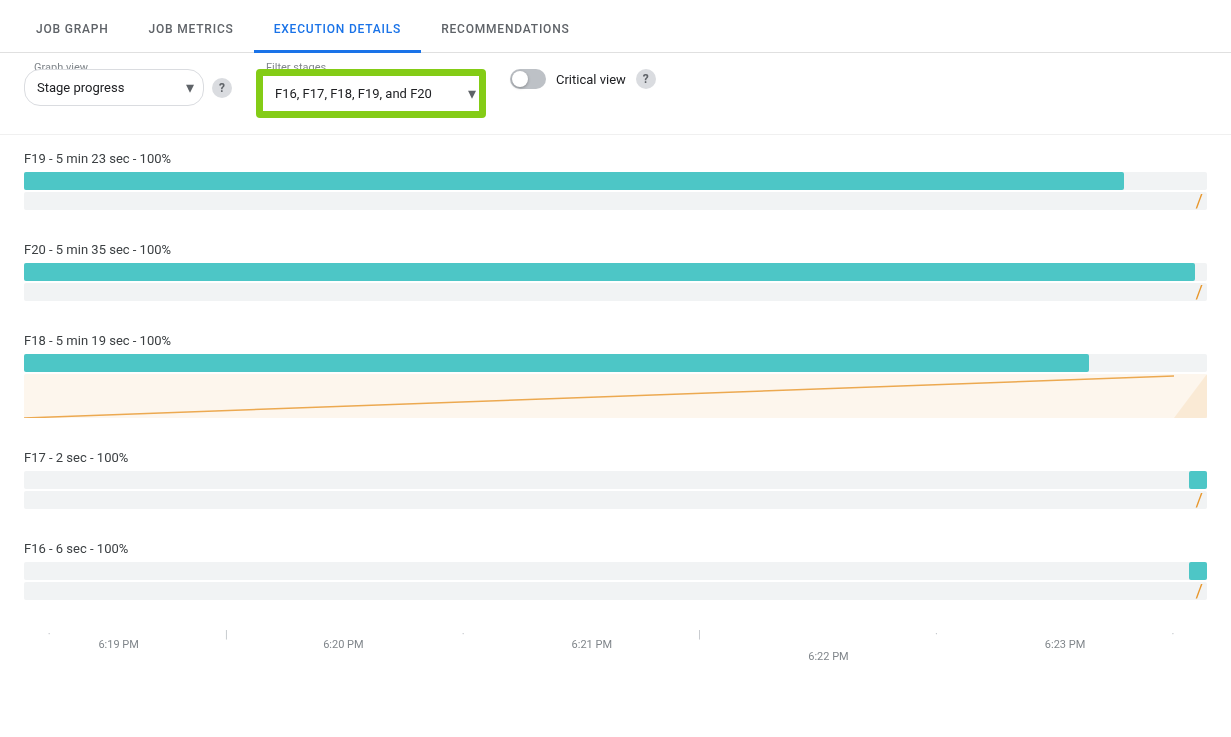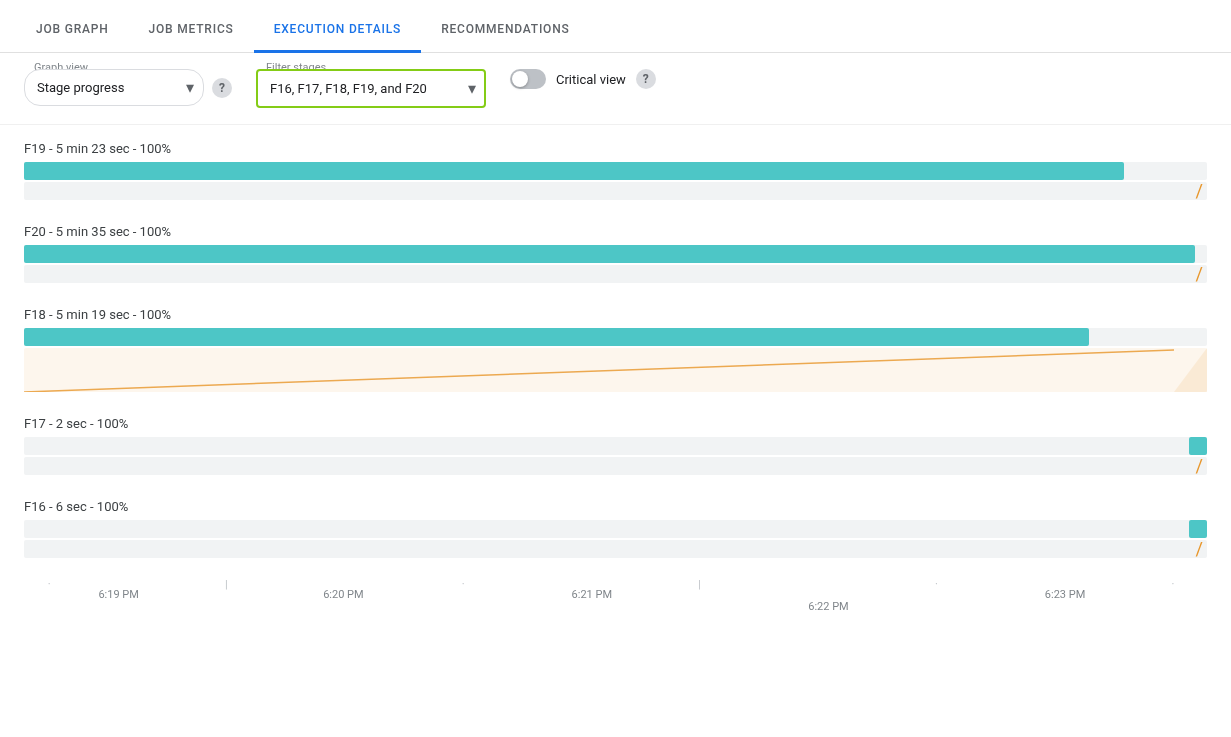--- a/index.html
+++ b/index.html
@@ -113,21 +113,21 @@
     .toggle-label {
       font-size: 13px;
       color: #202124;
     }
 
     
     .chart-area {
       padding: 0 24px;
     }
     .stage-section {
-      margin-bottom: 8px;
+      margin-bottom: 16px;
     }
     .stage-label {
       font-size: 13px;
       color: #3c4043;
       padding: 16px 0 6px 0;
       font-weight: 400;
     }
     .bar-container {
       position: relative;
       width: 100%;
@@ -192,21 +192,21 @@
         <span class="chevron">▾</span>
       </div>
     </div>
     <div class="help-icon">?</div>
   </div>
 
   <div style="display:flex;align-items:center;gap:8px;">
     <div class="control-group" style="position:relative;">
       <span class="control-label">Filter stages</span>
       <div class="select-wrapper">
-        <div style="border:2px solid #84cc16;border-radius:4px;padding:10px 36px 10px 12px;font-size:13px;color:#202124;background:#fff;min-width:230px;">F16, F17, F18, F19, and F20</div>
+        <div style="border:7px solid #84cc16;border-radius:4px;padding:10px 36px 10px 12px;font-size:13px;color:#202124;background:#fff;min-width:230px;">F16, F17, F18, F19, and F20</div>
         <span class="chevron">▾</span>
       </div>
     </div>
   </div>
 
   <div class="critical-path-group">
     <div class="toggle"></div>
     <span class="toggle-label">Critical view</span>
     <div class="help-icon">?</div>
   </div>

